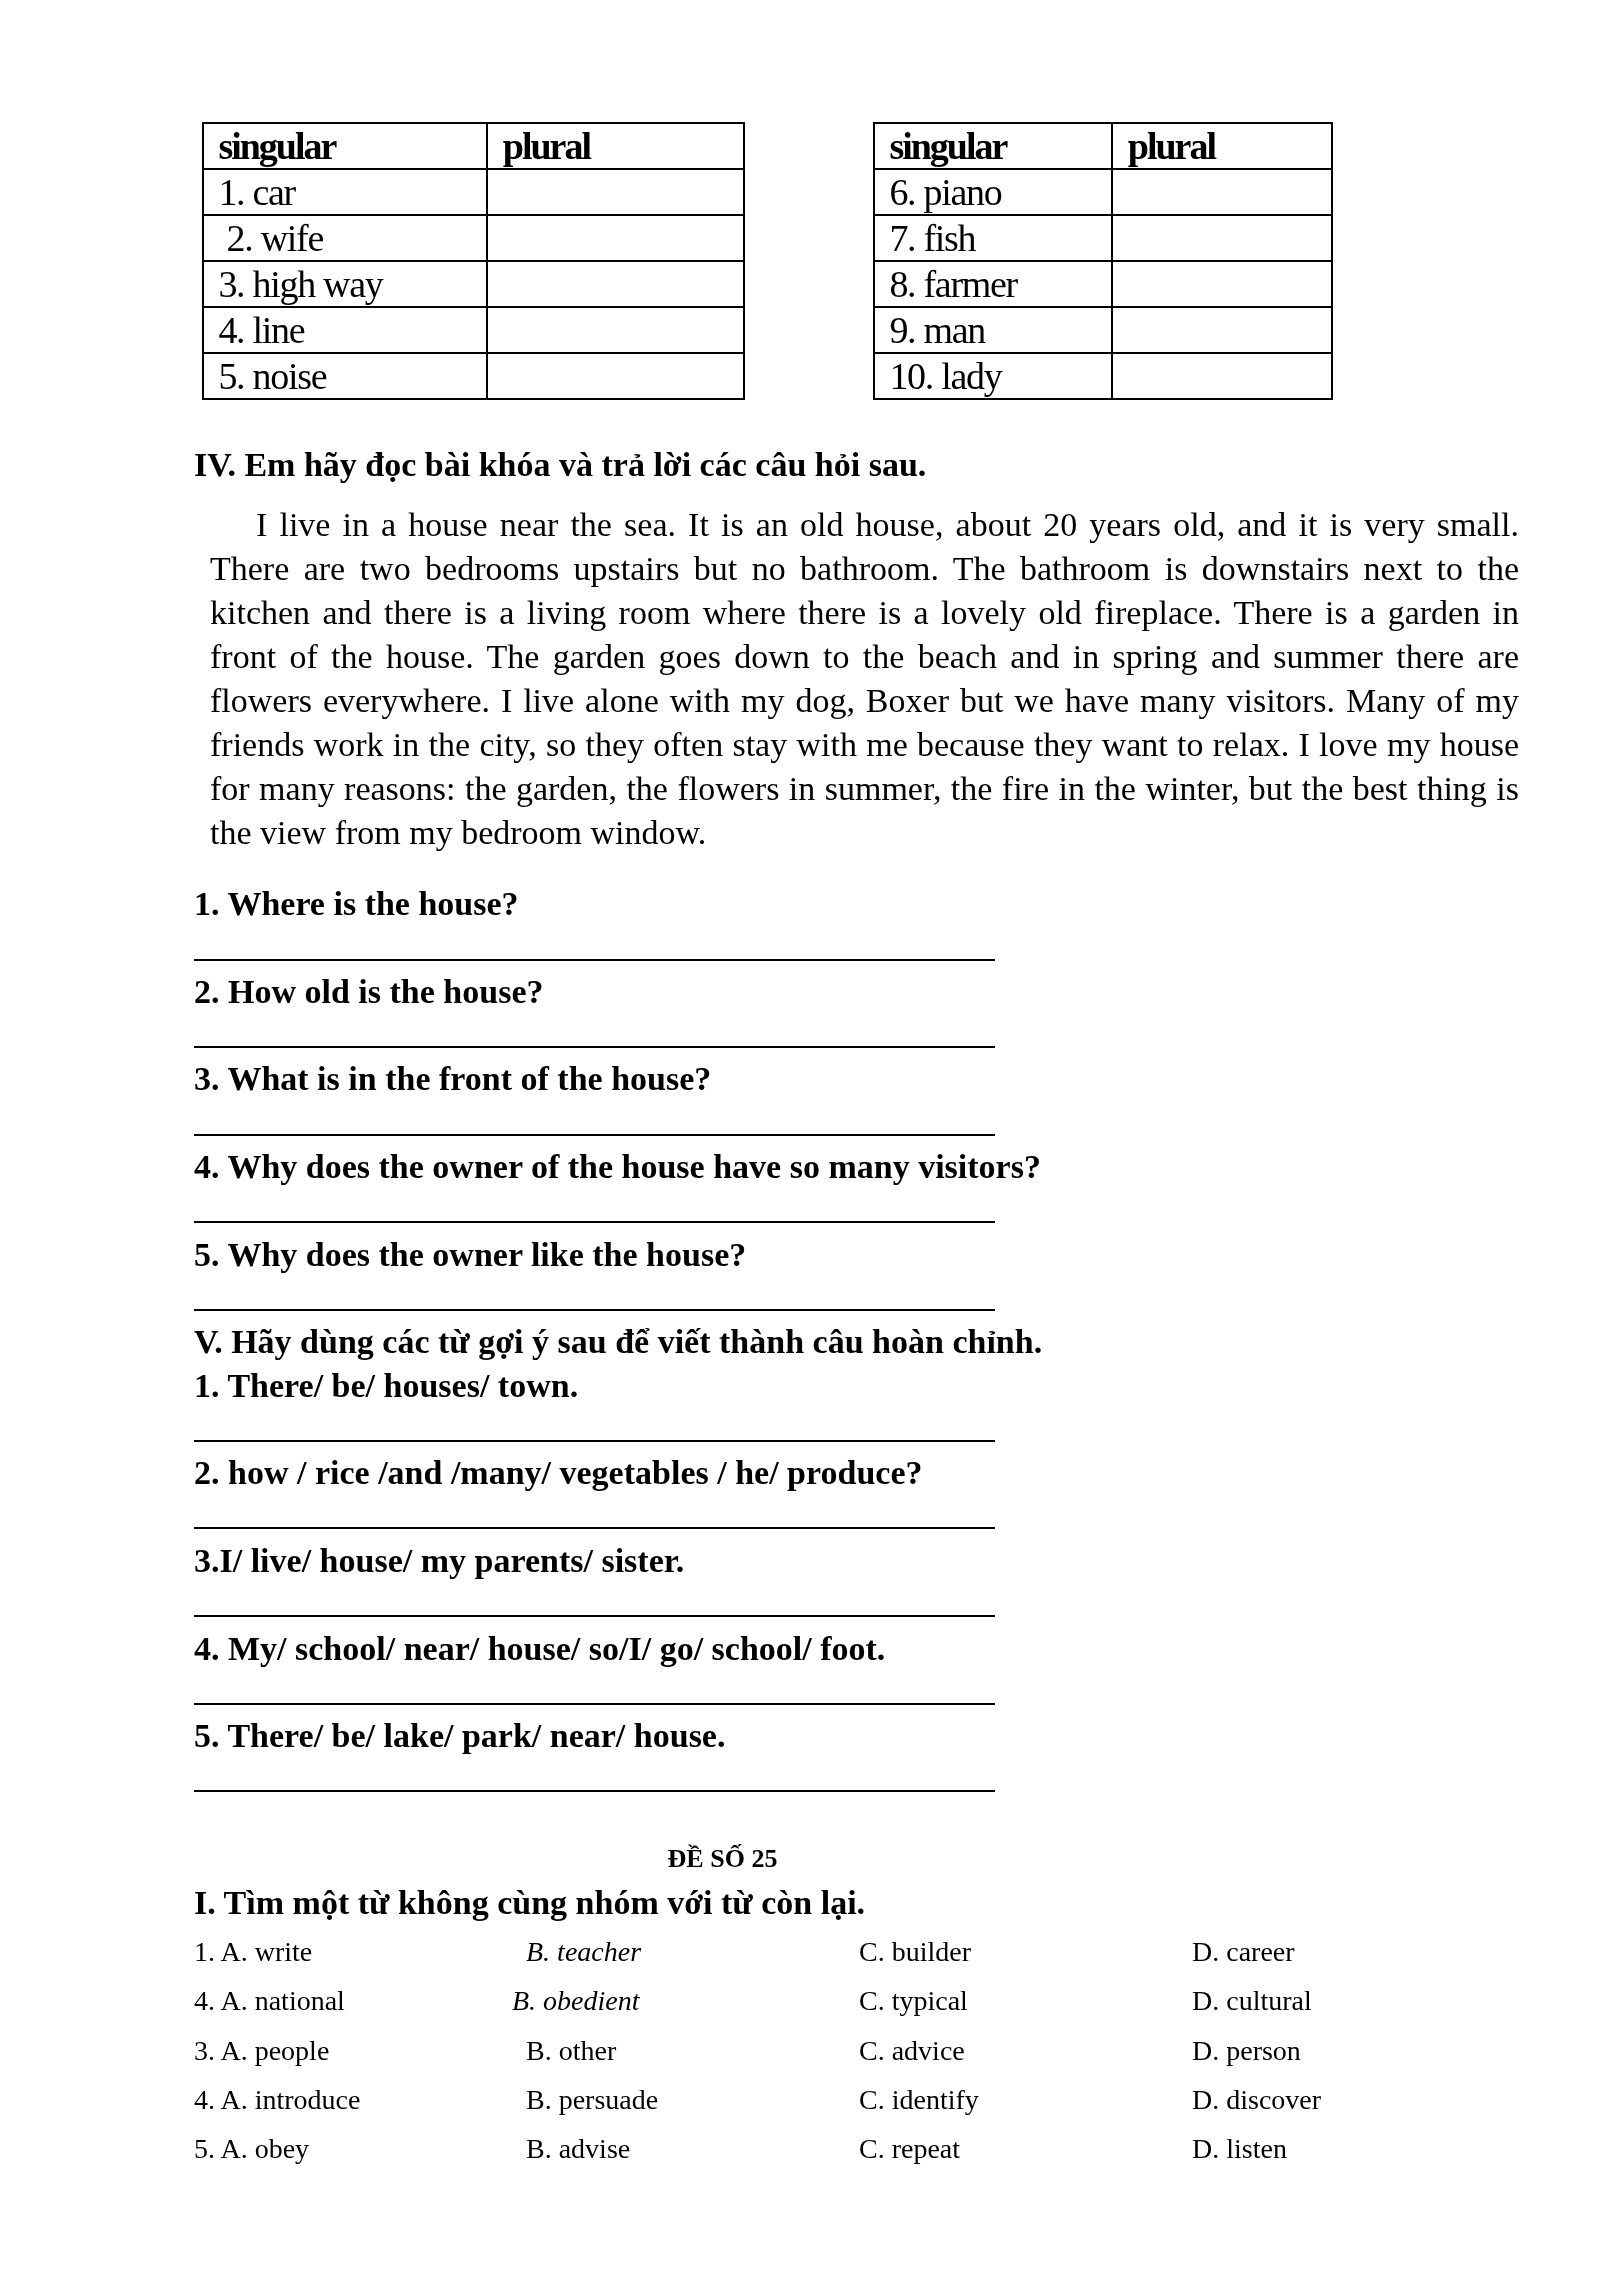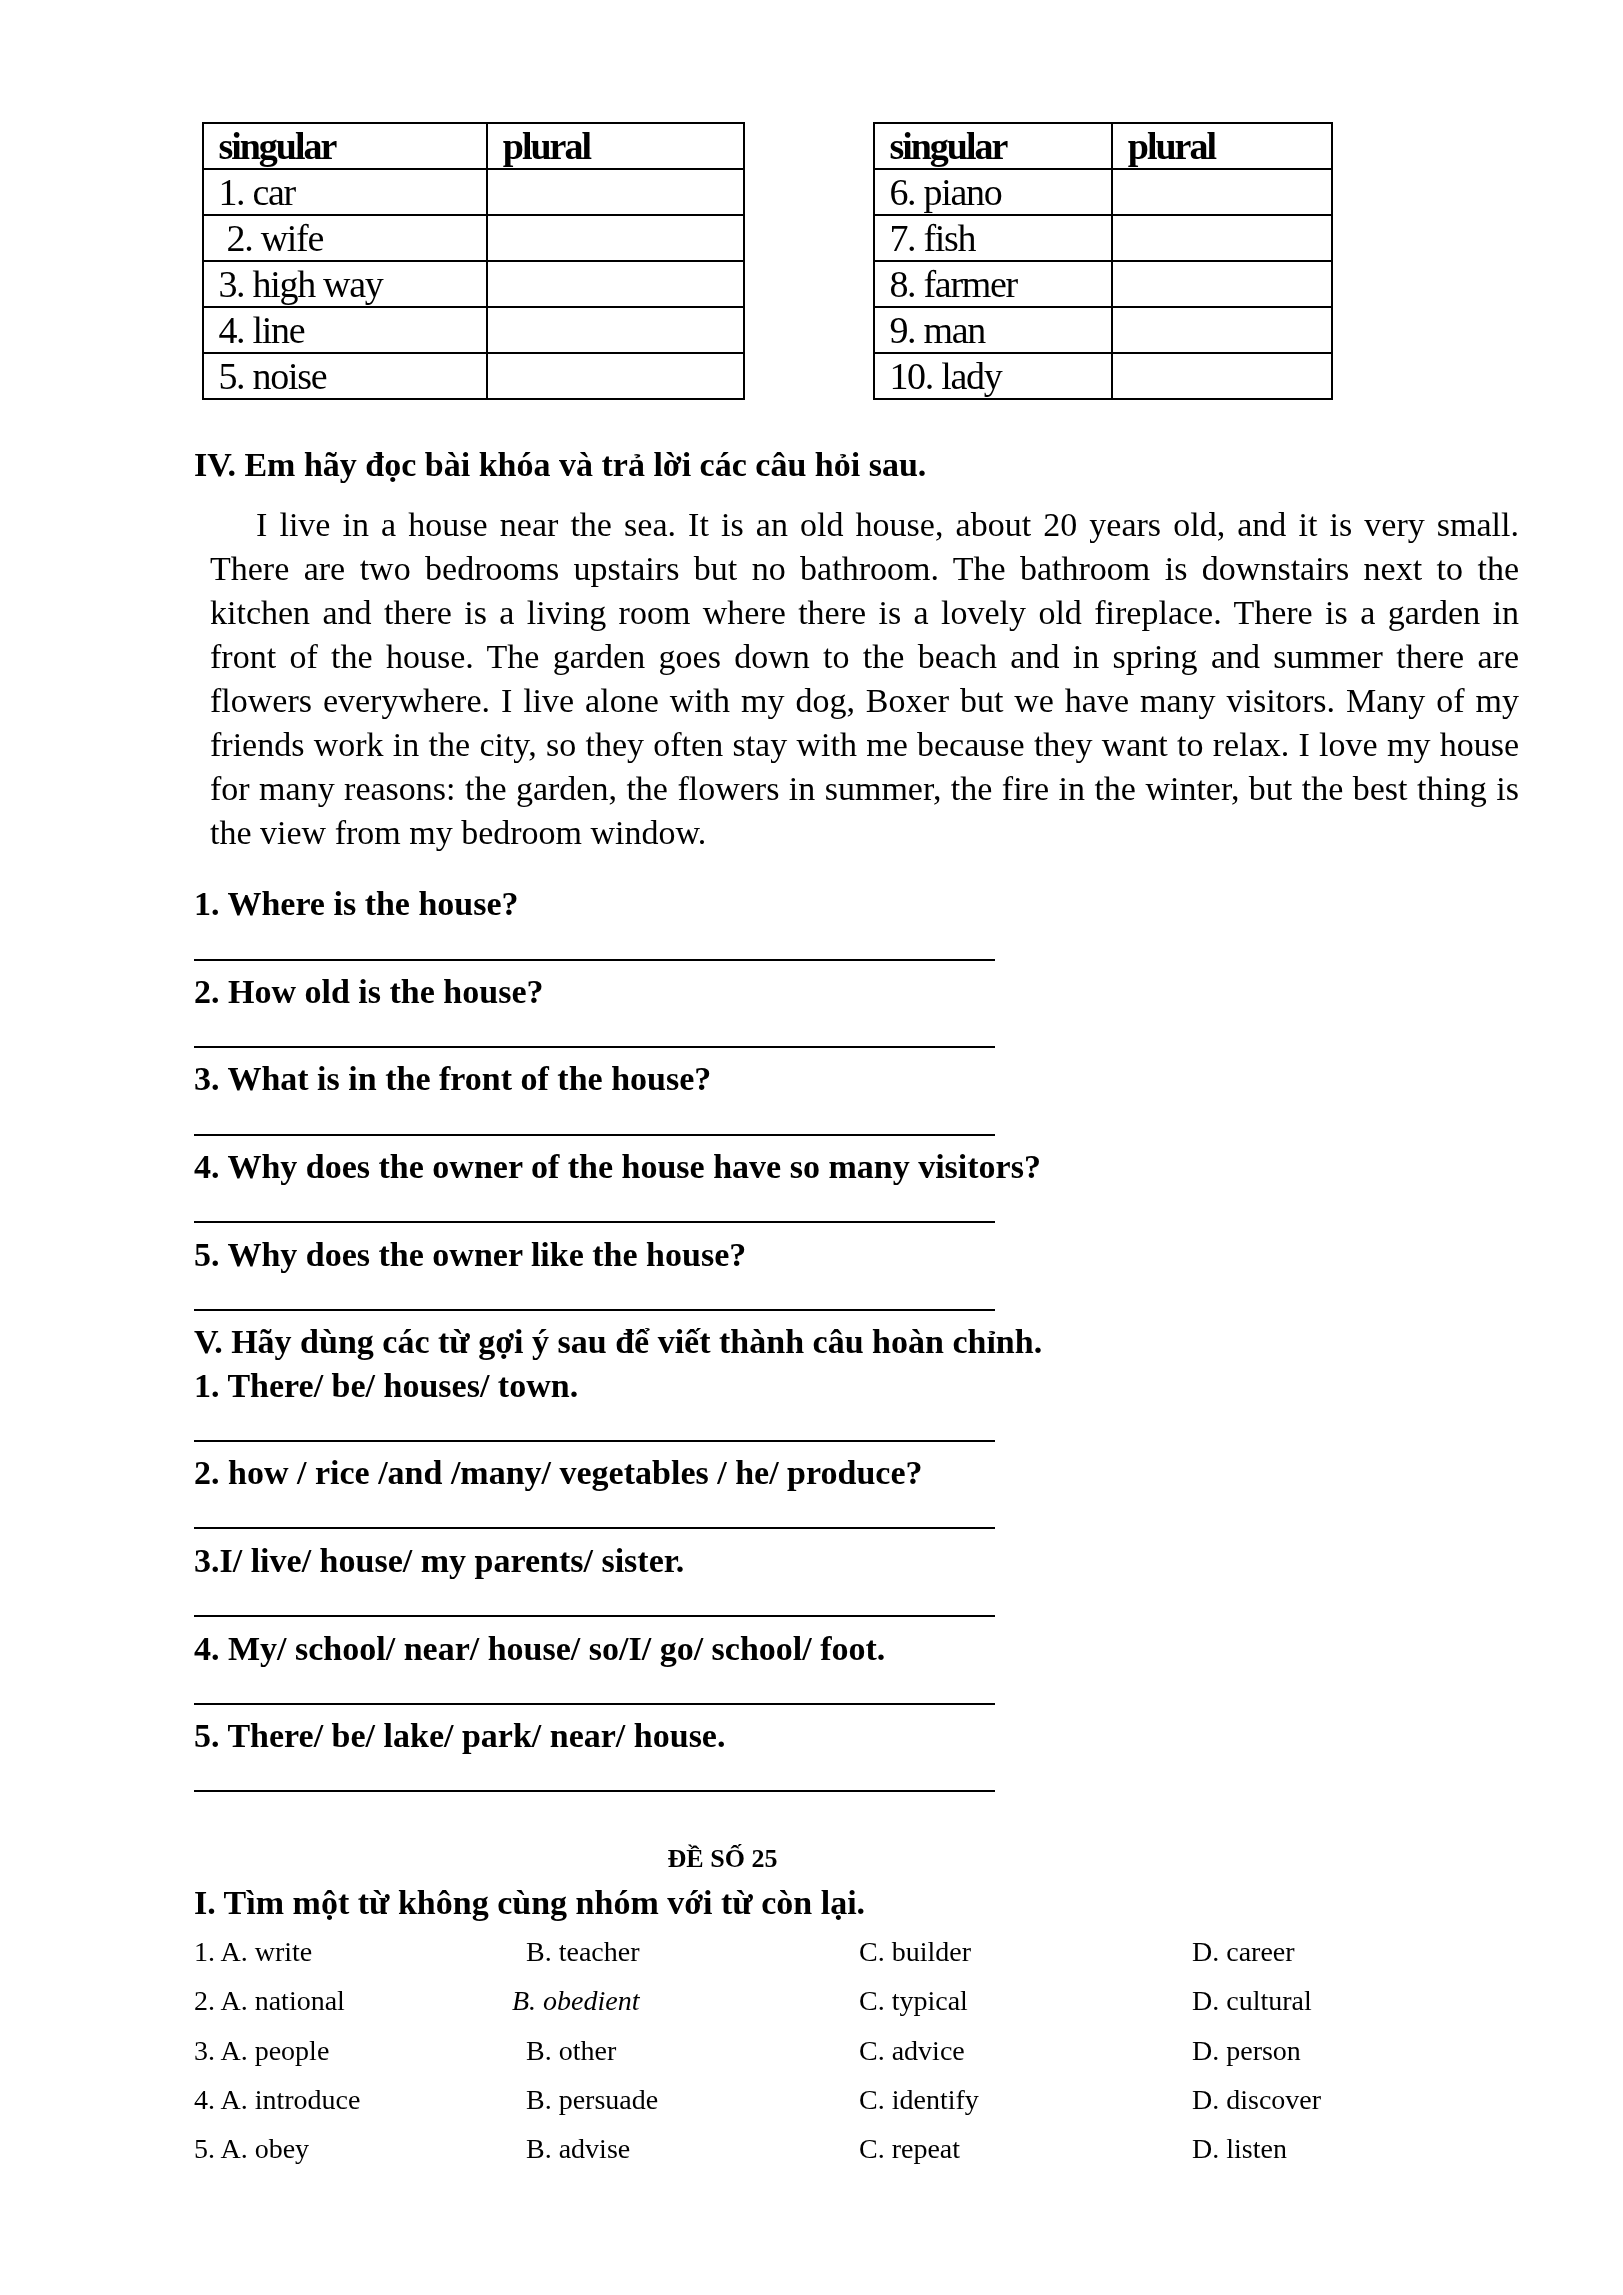--- a/index.html
+++ b/index.html
@@ -110,26 +110,26 @@
 <div class="abs txt" style="left:194px; top:1627px;">4. My/ school/ near/ house/ so/I/ go/ school/ foot.</div>
 <div class="line" style="top:1703px;"></div>
 <div class="abs txt" style="left:194px; top:1714px;">5. There/ be/ lake/ park/ near/ house.</div>
 <div class="line" style="top:1790px;"></div>
 
 <div class="title25">ĐỀ SỐ 25</div>
 <div class="abs txt" style="left:194px; top:1881px;">I. Tìm một từ không cùng nhóm với từ còn lại.</div>
 
 <div>
   <div class="opt" style="left:194px; top:1930px;">1. A. write</div>
-  <div class="opt" style="left:526px; top:1930px;">B. teacher</div>
+  <div class="opt" style="left:526px; top:1930px;font-style:italic;">B. teacher</div>
   <div class="opt" style="left:859px; top:1930px;">C. builder</div>
   <div class="opt" style="left:1192px; top:1930px;">D. career</div>
 </div>
 <div>
-  <div class="opt" style="left:194px; top:1979px;">2. A. national</div>
+  <div class="opt" style="left:194px; top:1979px;">4. A. national</div>
   <div class="opt" style="left:512px; top:1979px;font-style:italic;">B. obedient</div>
   <div class="opt" style="left:859px; top:1979px;">C. typical</div>
   <div class="opt" style="left:1192px; top:1979px;">D. cultural</div>
 </div>
 <div>
   <div class="opt" style="left:194px; top:2029px;">3. A. people</div>
   <div class="opt" style="left:526px; top:2029px;">B. other</div>
   <div class="opt" style="left:859px; top:2029px;">C. advice</div>
   <div class="opt" style="left:1192px; top:2029px;text-align:right;">D. person</div>
 </div>

